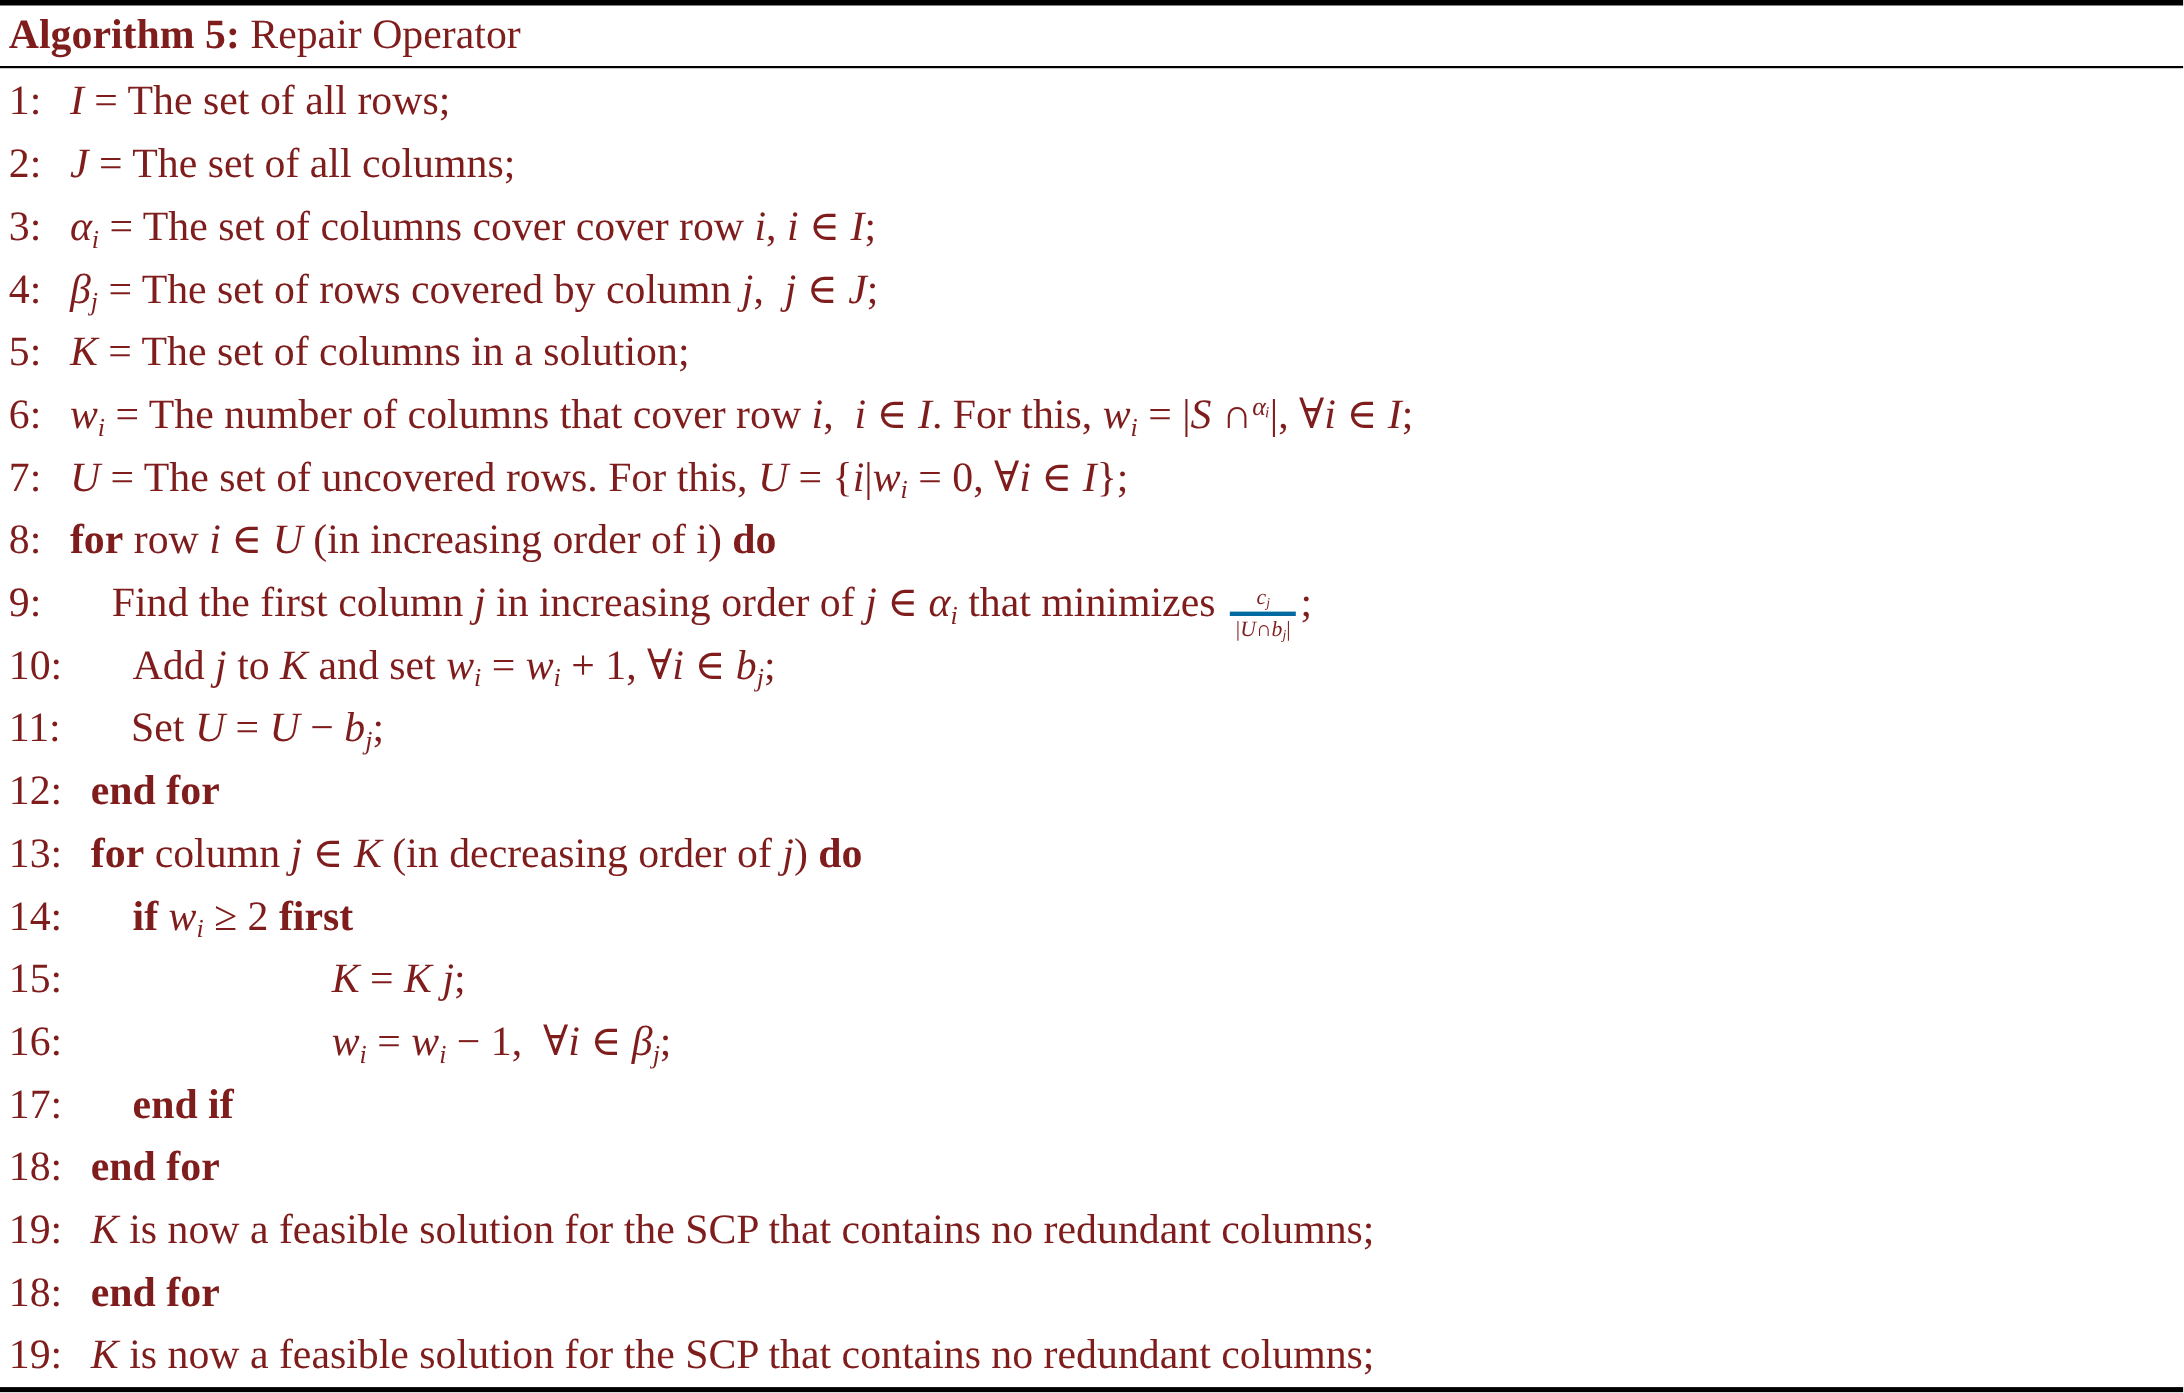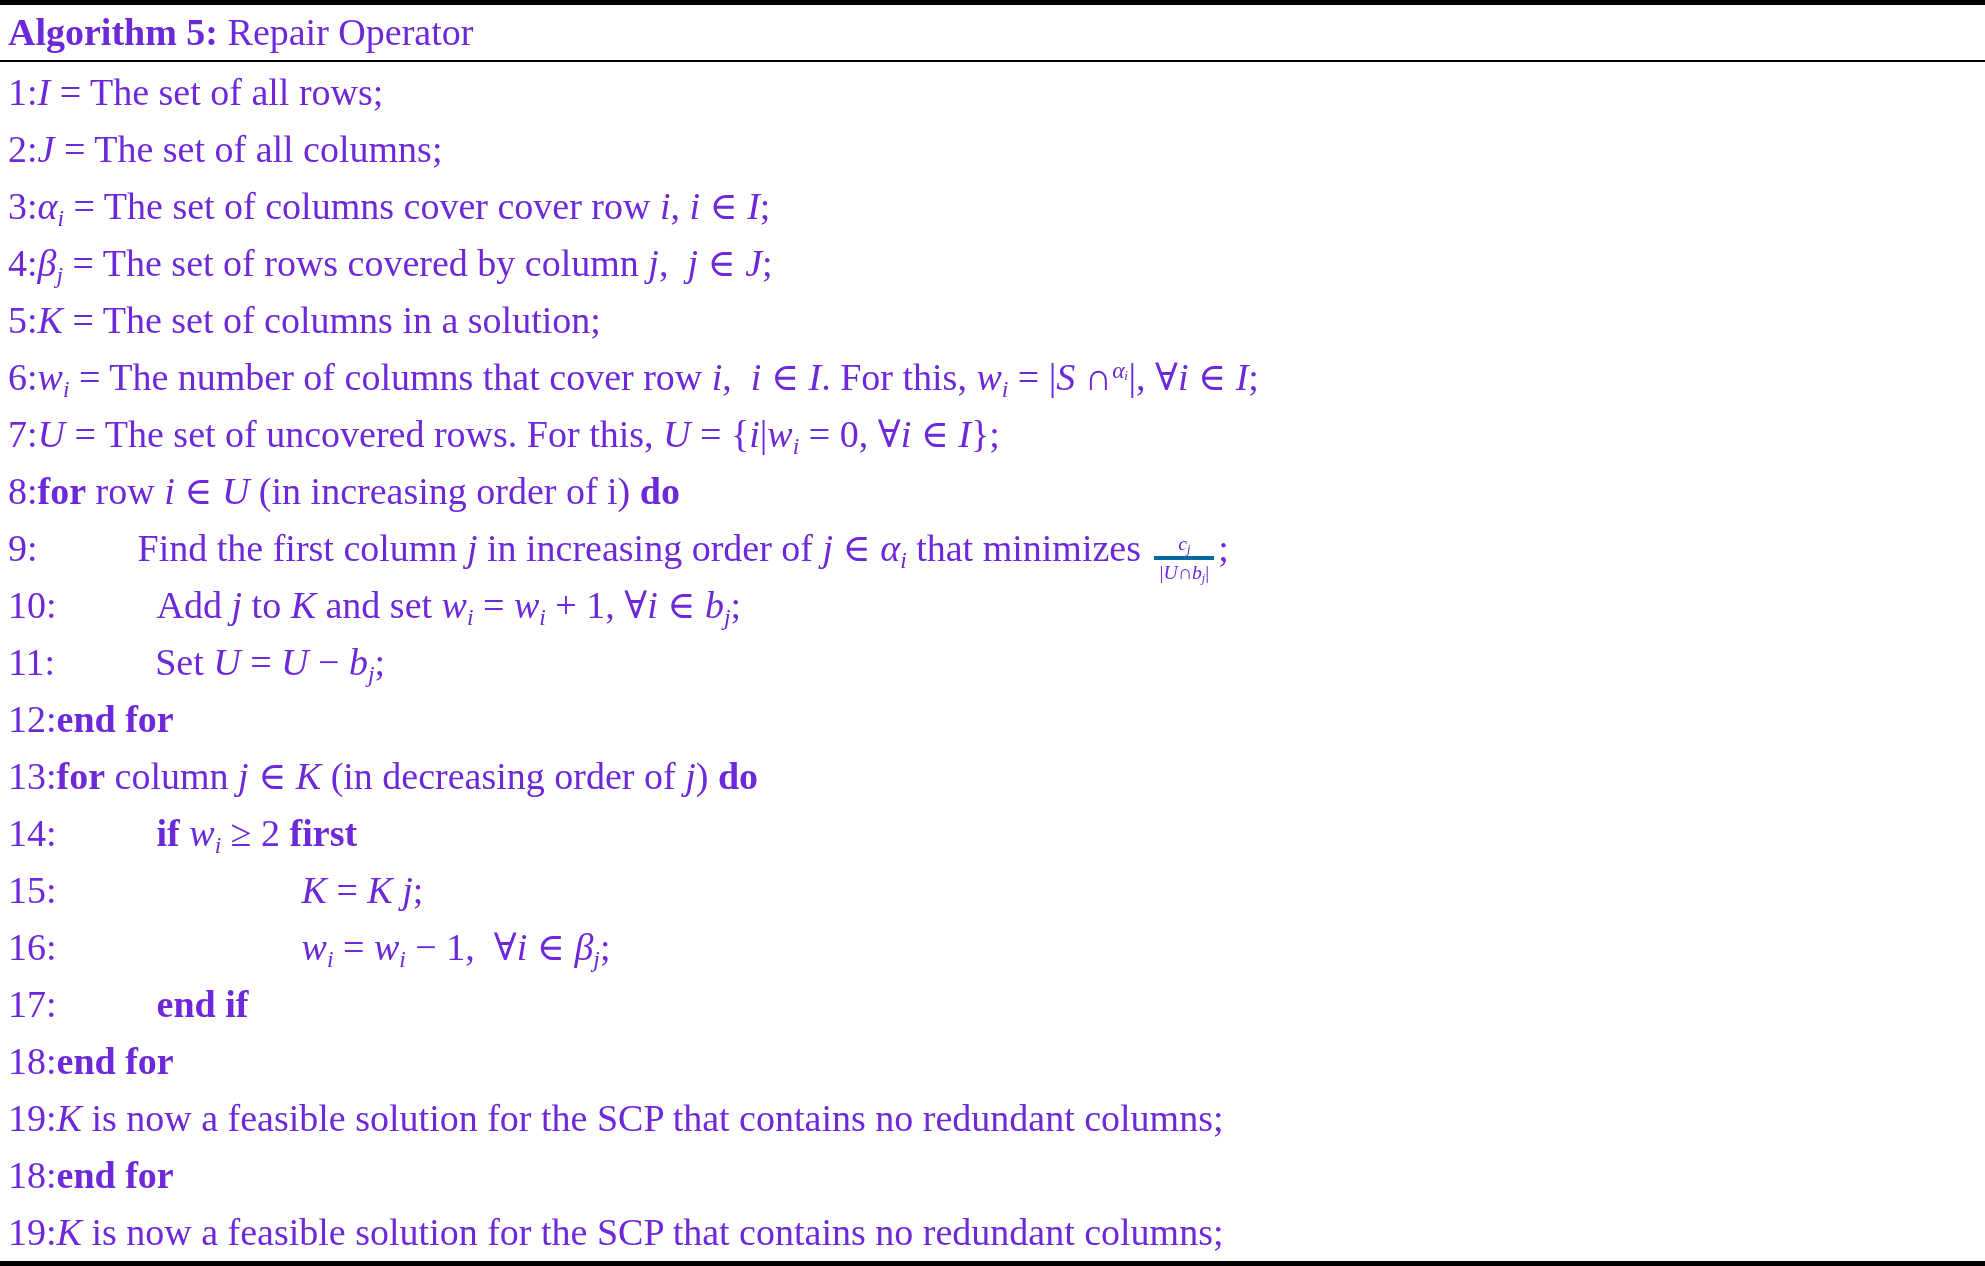--- a/index.html
+++ b/index.html
@@ -5,21 +5,21 @@
   html, body {
     margin: 0;
     padding: 0;
     background: #ffffff;
   }
   .figure {
     width: 1985px;
     height: 1266px;
     box-sizing: border-box;
     background: #ffffff;
-    color: #6d28d9;
+    color: #7f1d1d;
     font-family: "Liberation Serif", "DejaVu Serif", serif;
     font-size: 38px;
     overflow: hidden;
   }
   .rule { width: 100%; background: #000; }
   .rule.thick { height: 5px; }
   .rule.mid { height: 2px; }
   .caption {
     height: 55px;
     line-height: 55px;
@@ -31,22 +31,22 @@
   .line {
     height: 57px;
     line-height: 57px;
     padding-left: 8px;
     white-space: pre-wrap;
     display: flex;
     align-items: baseline;
   }
   .line .num { flex: none; }
   .line .content { white-space: pre-wrap; }
-  .ind-0 .content { margin-left: 0; }
-  .ind-1 .content { margin-left: 100px; }
+  .ind-0 .content { margin-left: 26px; }
+  .ind-1 .content { margin-left: 64px; }
   .ind-2 .content { margin-left: 245px; }
   .it { font-style: italic; }
   .bd { font-weight: bold; font-family: Liberation Serif, serif; }
   .sub {
     font-size: 62%;
     position: relative;
     top: 0.28em;
   }
   .sup {
     font-size: 62%;

